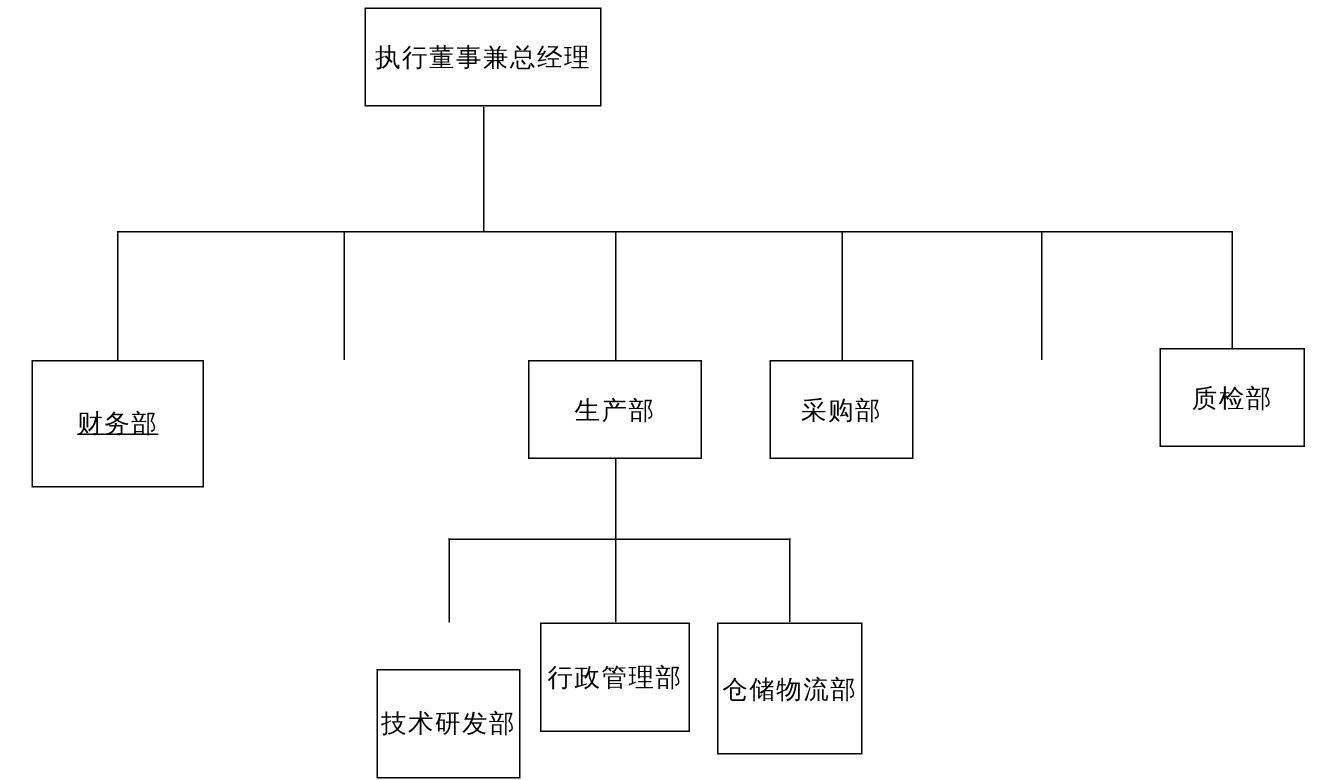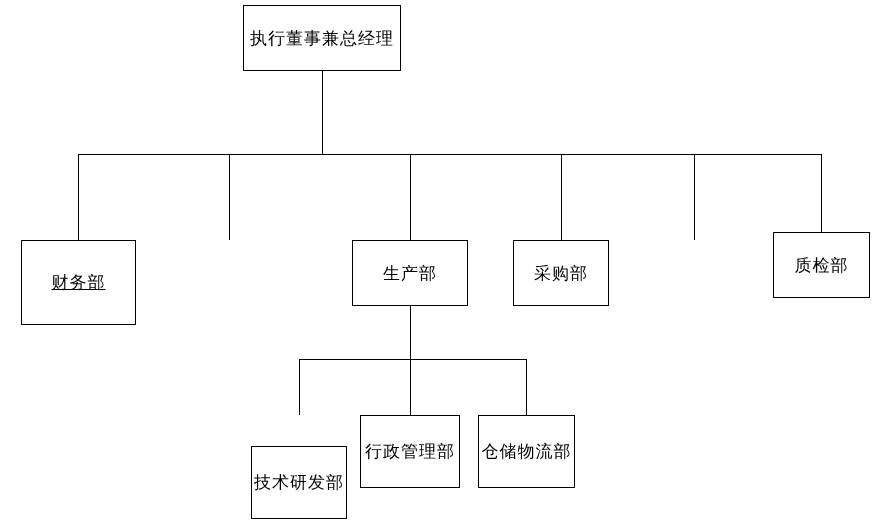--- a/index.html
+++ b/index.html
@@ -37,21 +37,21 @@
   
   .n-root { left: 243px; top: 5px;   width: 158px; height: 66px; }
   .n-d0   { left: 21px;  top: 240px; width: 115px; height: 85px; text-decoration: underline; }
   .n-d1   { left: 172px; top: 240px; width: 114px; height: 66px; }
   .n-d2   { left: 352px; top: 240px; width: 116px; height: 66px; }
   .n-d3   { left: 513px; top: 240px; width: 96px;  height: 66px; }
   .n-d4   { left: 646px; top: 240px; width: 97px;  height: 66px; }
   .n-d5   { left: 773px; top: 232px; width: 97px;  height: 66px; }
   .n-c0   { left: 251px; top: 415px; width: 96px;  height: 73px; margin-top: 31px; }
   .n-c1   { left: 360px; top: 415px; width: 100px; height: 73px; }
-  .n-c2   { left: 478px; top: 415px; width: 97px;  height: 73px; }
+  .n-c2   { left: 478px; top: 415px; width: 97px;  height: 88px; }
 
   
   .l-root-stem { left: 322px; top: 71px;  height: 83px; }
   .l-bus1      { left: 78px;  top: 154px; width: 744px; }
   .l-drop-d0   { left: 78px;  top: 154px; height: 86px; }
   .l-drop-d1   { left: 229px; top: 154px; height: 86px; }
   .l-drop-d2   { left: 410px; top: 154px; height: 86px; }
   .l-drop-d3   { left: 561px; top: 154px; height: 86px; }
   .l-drop-d4   { left: 694px; top: 154px; height: 86px; }
   .l-drop-d5   { left: 821px; top: 154px; height: 86px; }

